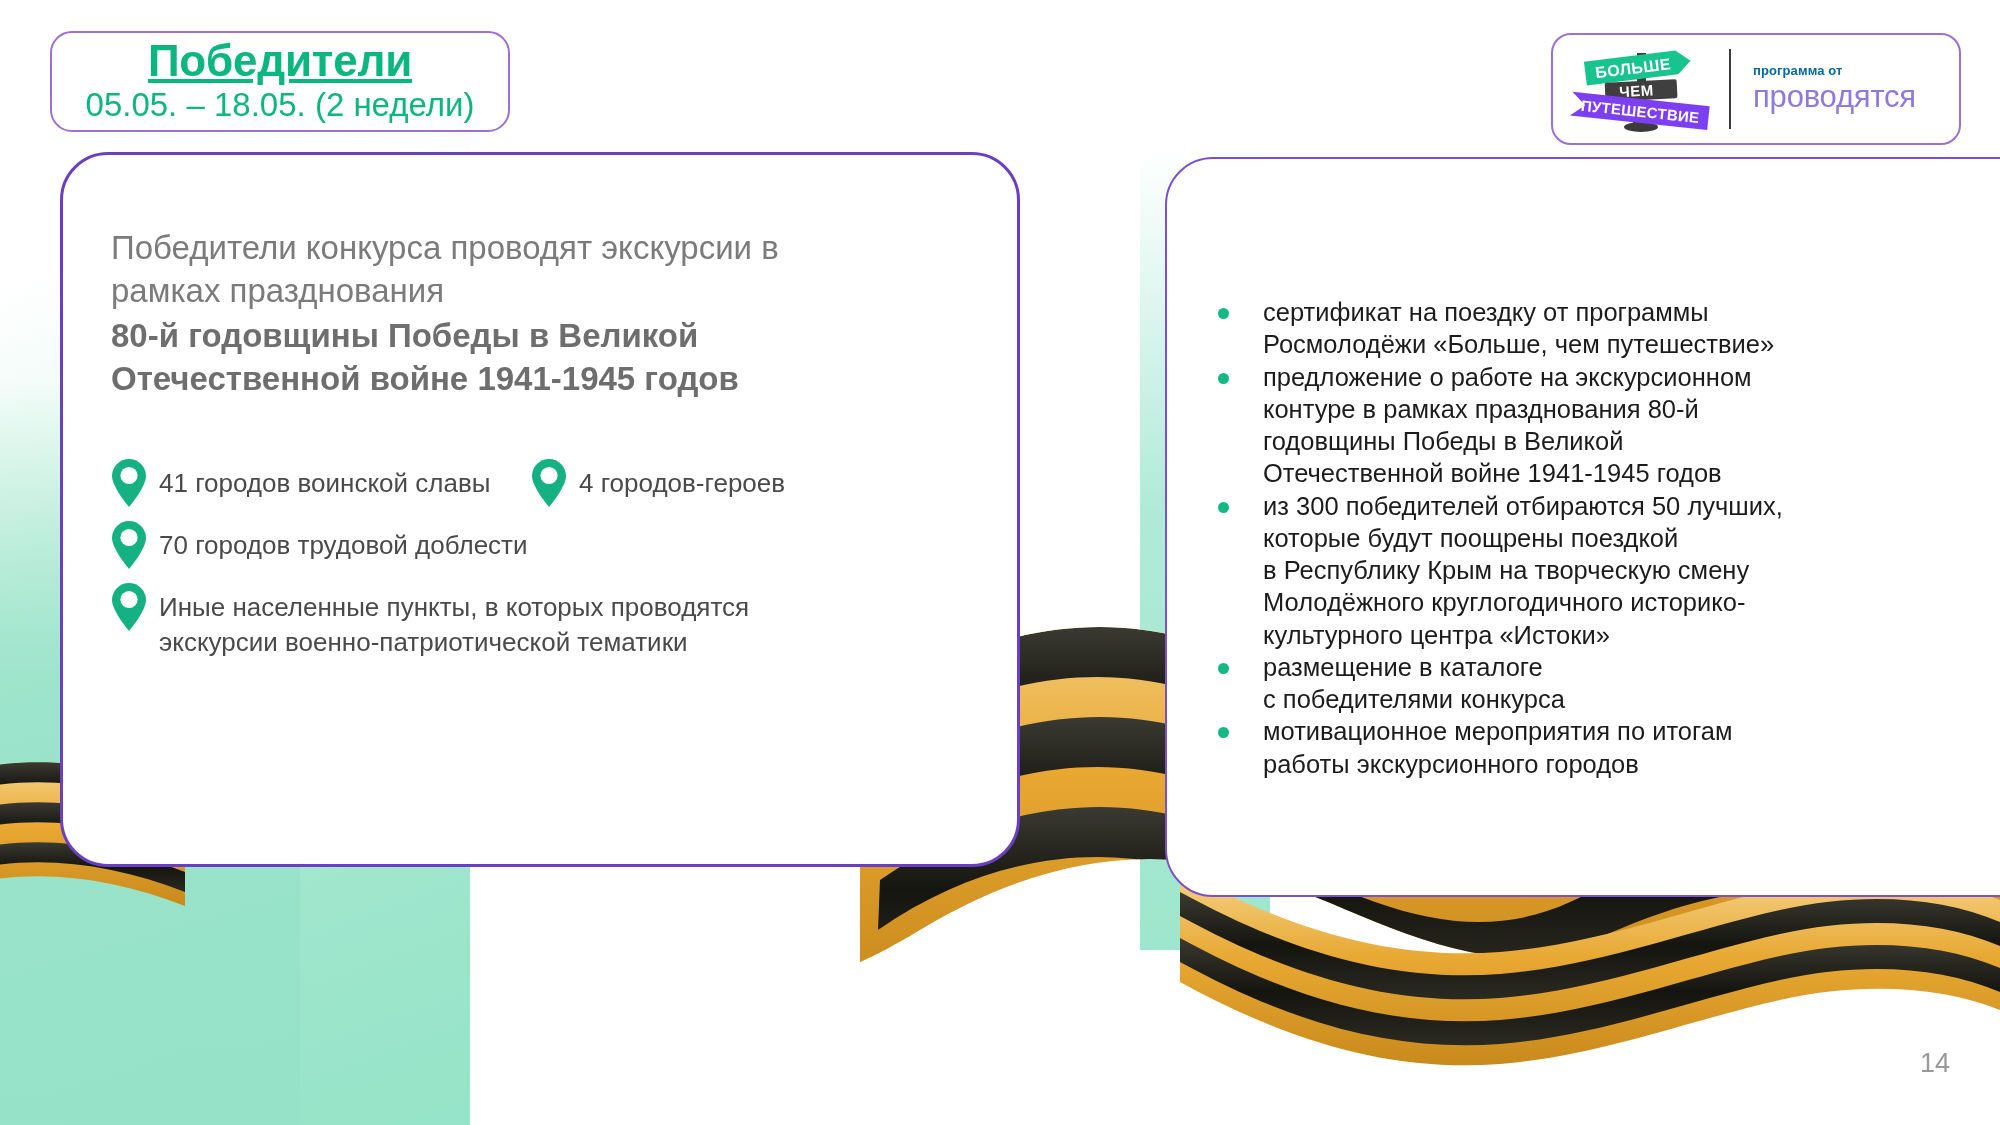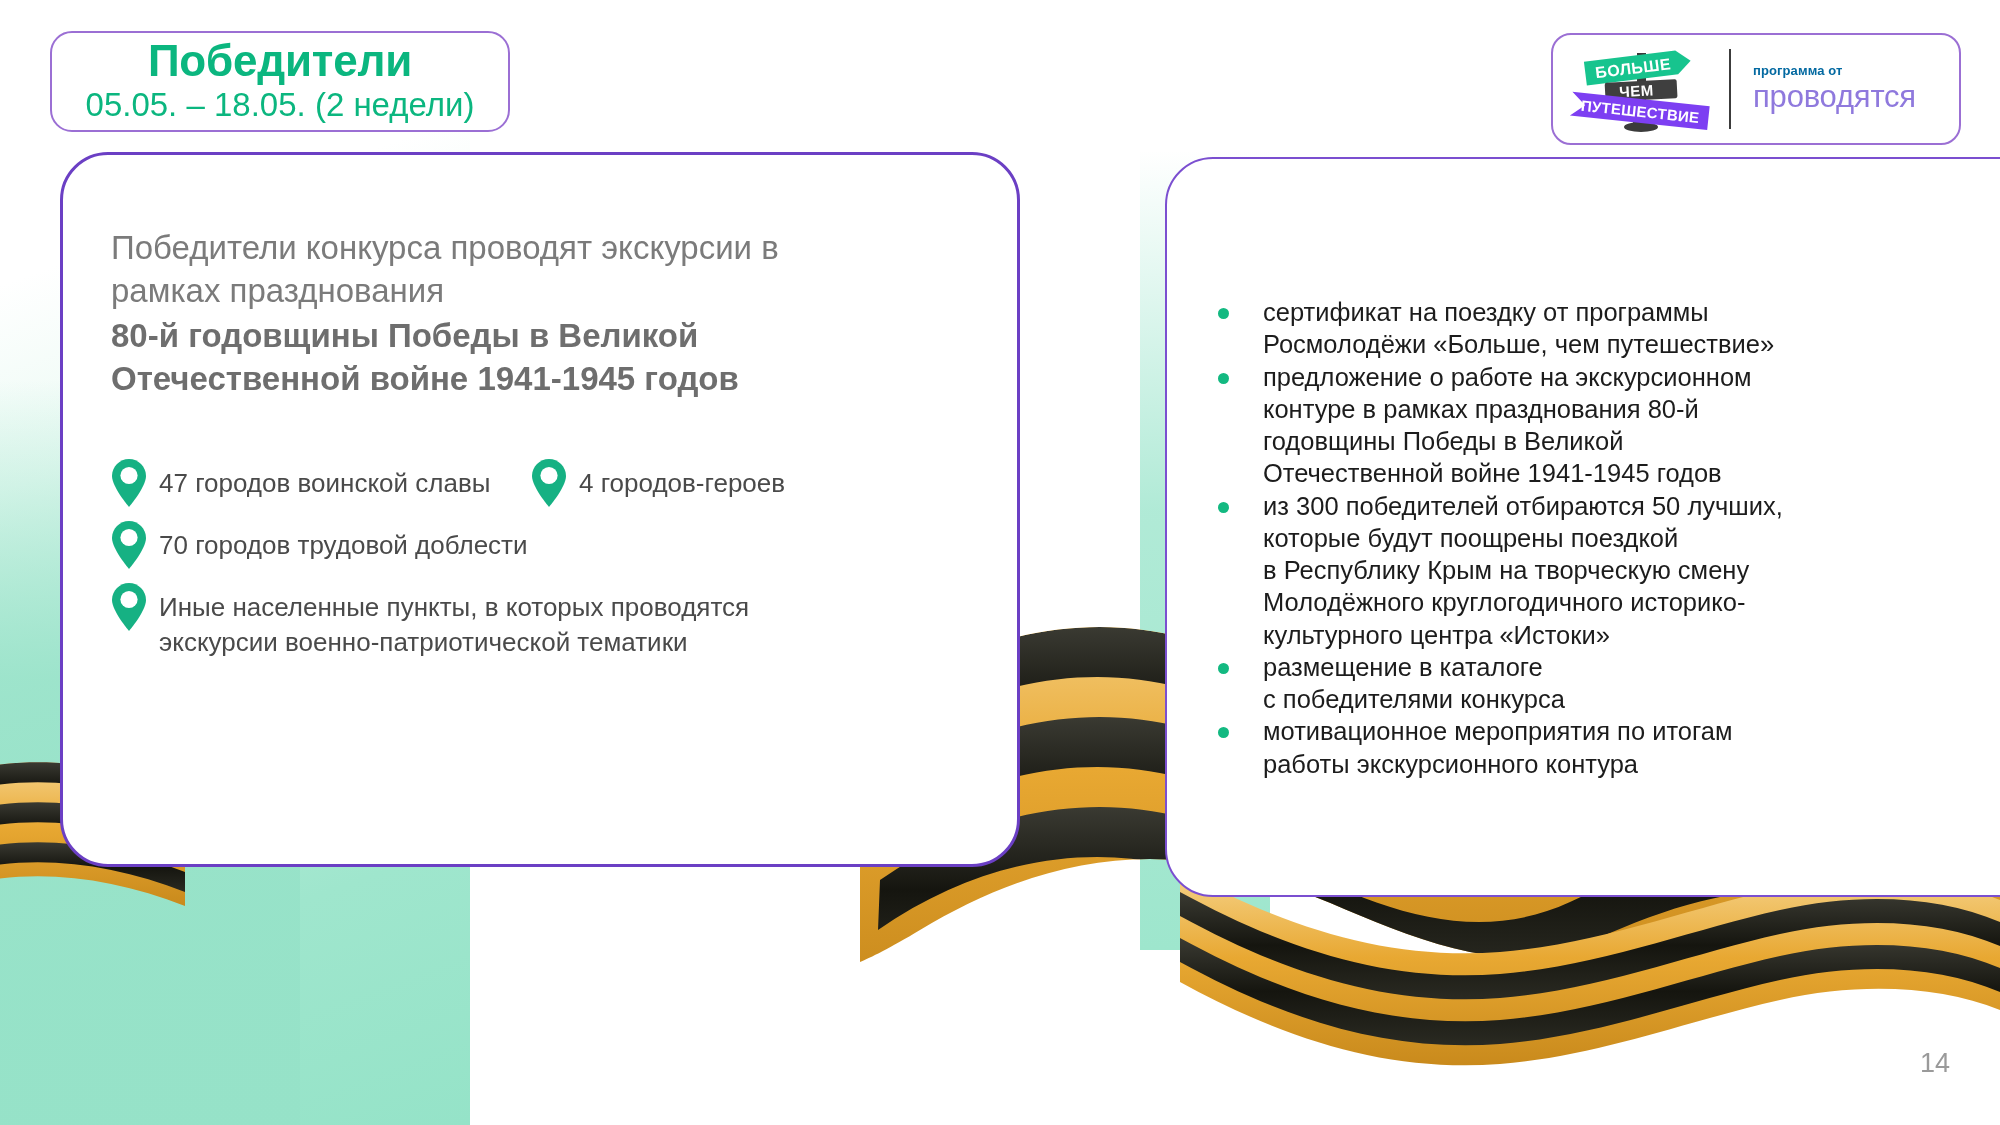--- a/index.html
+++ b/index.html
@@ -75,20 +75,21 @@
     flex-direction: column;
     align-items: center;
     justify-content: center;
   }
   .title-main {
     color: #0bb67f;
     font-size: 44px;
     font-weight: bold;
     line-height: 1.05;
     letter-spacing: -.2px;
+    text-decoration: underline;
   }
   .title-sub {
     color: #0bb67f;
     font-size: 33px;
     font-weight: normal;
     line-height: 1.18;
     margin-top: 2px;
   }
 
   
@@ -348,21 +349,21 @@
 
     <div class="pin-grid">
       <div class="pin-row">
         <div class="pin-item col-a">
           <span class="pin-icon">
             <svg viewBox="0 0 36 50" width="36" height="50" xmlns="http://www.w3.org/2000/svg">
               <path d="M18 1 C8.6 1 1 8.6 1 18 C1 29 18 49 18 49 C18 49 35 29 35 18 C35 8.6 27.4 1 18 1 Z" fill="#16b183"></path>
               <circle cx="18" cy="17.5" r="8.6" fill="#ffffff"></circle>
             </svg>
           </span>
-          <span class="pin-label">47 городов воинской славы</span>
+          <span class="pin-label">41 городов воинской славы</span>
         </div>
         <div class="pin-item col-b">
           <span class="pin-icon">
             <svg viewBox="0 0 36 50" width="36" height="50" xmlns="http://www.w3.org/2000/svg">
               <path d="M18 1 C8.6 1 1 8.6 1 18 C1 29 18 49 18 49 C18 49 35 29 35 18 C35 8.6 27.4 1 18 1 Z" fill="#16b183"></path>
               <circle cx="18" cy="17.5" r="8.6" fill="#ffffff"></circle>
             </svg>
           </span>
           <span class="pin-label">4 городов-героев</span>
         </div>
@@ -404,21 +405,21 @@
 годовщины Победы в Великой
 Отечественной войне 1941-1945 годов</li>
     <li>из 300 победителей отбираются 50 лучших,
 которые будут поощрены поездкой
 в Республику Крым на творческую смену
 Молодёжного круглогодичного историко-
 культурного центра «Истоки»</li>
     <li>размещение в каталоге
 с победителями конкурса</li>
     <li>мотивационное мероприятия по итогам
-работы экскурсионного контура</li>
+работы экскурсионного городов</li>
   </ul>
 
   <div class="logo-card">
     <span class="logo-signs">
       <svg viewBox="0 0 150 92" width="150" height="92" xmlns="http://www.w3.org/2000/svg">
 
         <rect x="68" y="10" width="9" height="70" fill="#3b3b3b"></rect>
         <ellipse cx="72" cy="84" rx="17" ry="5" fill="#3b3b3b"></ellipse>
         <rect x="64" y="74" width="17" height="8" rx="2" fill="#3b3b3b"></rect>
 

